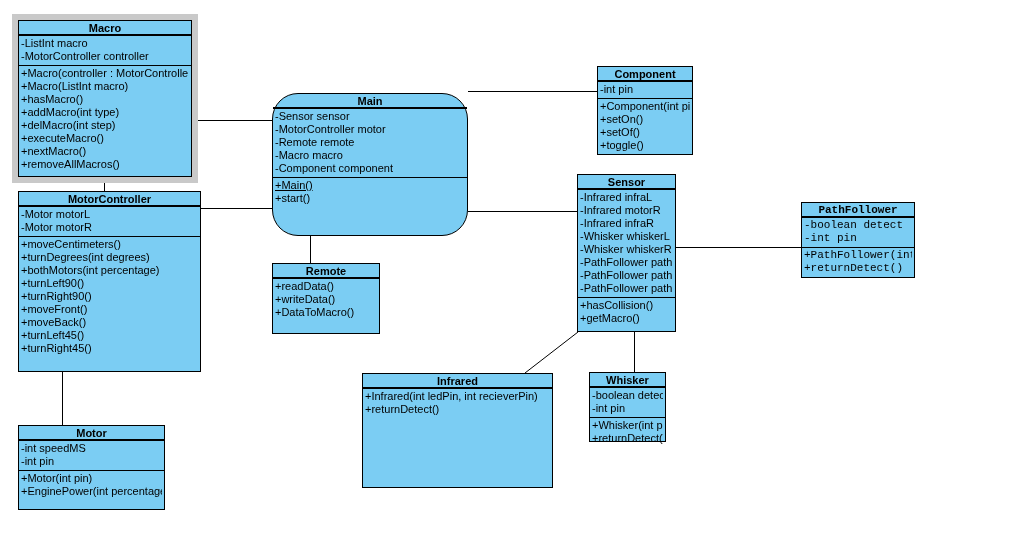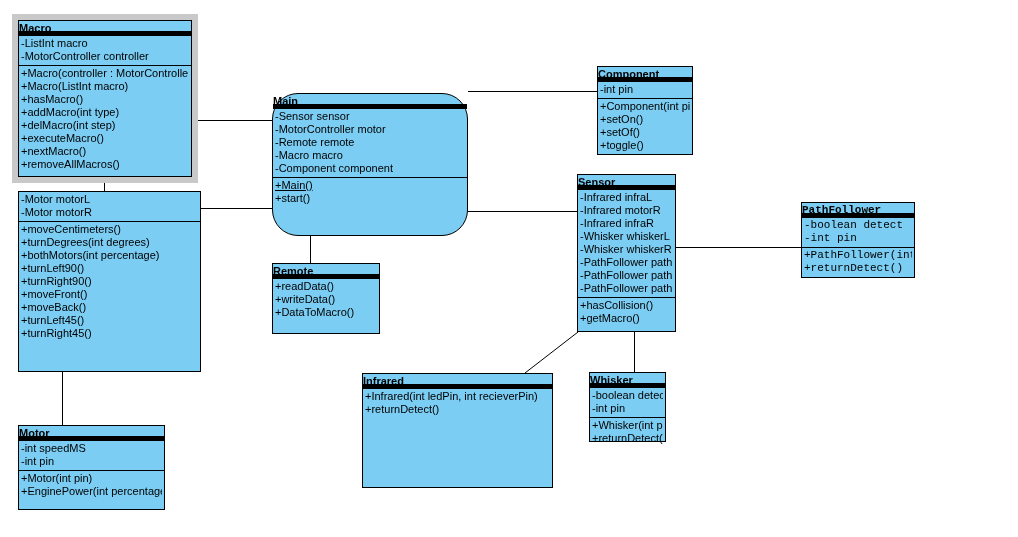--- a/index.html
+++ b/index.html
@@ -15,22 +15,22 @@
     background:#c9c9c9;z-index:1;
   }
   .uml-class{
     position:absolute;z-index:2;
     background:#7bcdf3;border:1px solid #000;
     display:flex;flex-direction:column;
     font-size:11px;line-height:13px;color:#000;
   }
   .uml-title{
     flex:0 0 auto;height:15px;line-height:14px;
-    font-weight:bold;text-align:left;
-    border-bottom:5px solid #000000;
+    font-weight:bold;text-align:center;
+    border-bottom:2px solid #000000;
     overflow:hidden;white-space:nowrap;
   }
   .uml-attrs{
     flex:0 0 auto;border-bottom:1px solid #000;
     padding:1px 2px 2px 2px;
   }
   .uml-methods{flex:1 1 auto;padding:1px 2px 2px 2px;}
   .member{white-space:nowrap;overflow:hidden;}
 
   
@@ -77,20 +77,21 @@
       <div class="member">+hasMacro()</div>
       <div class="member">+addMacro(int type)</div>
       <div class="member">+delMacro(int step)</div>
       <div class="member">+executeMacro()</div>
       <div class="member">+nextMacro()</div>
       <div class="member">+removeAllMacros()</div>
     </div>
 </div>
 
 <div class="uml-class" id="cls-motorcontroller">
+  <div class="uml-title">MotorController</div>
   <div class="uml-attrs">
       <div class="member">-Motor motorL</div>
       <div class="member">-Motor motorR</div>
     </div>
   <div class="uml-methods">
       <div class="member">+moveCentimeters()</div>
       <div class="member">+turnDegrees(int degrees)</div>
       <div class="member">+bothMotors(int percentage)</div>
       <div class="member">+turnLeft90()</div>
       <div class="member">+turnRight90()</div>

